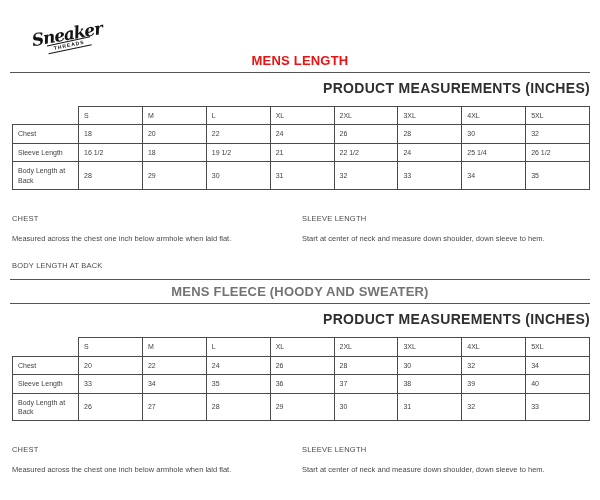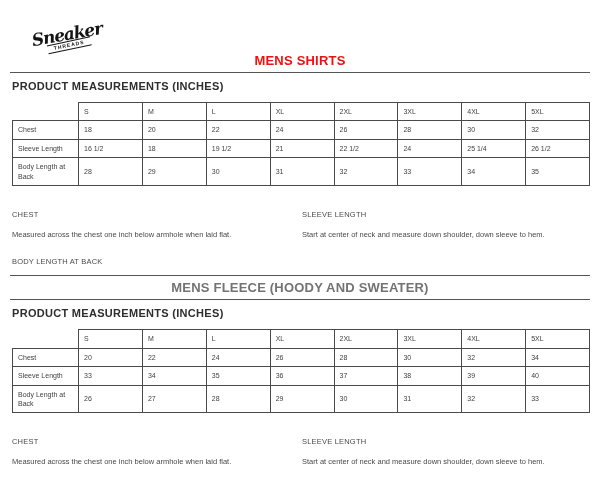--- a/index.html
+++ b/index.html
@@ -47,25 +47,26 @@
   .section-title {
     text-align: center;
     font-weight: bold;
     font-size: 13px;
     letter-spacing: 0.2px;
     margin-top: 2px;
   }
   .rule { border: none; border-top: 1.5px solid #555; margin-top: 5px; }
 
   .meas-label {
-    font-size: 11px;
+    font-size: 14px;
     font-weight: bold;
     color: #2e2e2e;
     letter-spacing: 0.3px;
     margin: 7px 0 0 2px;
+    text-align: right;
   }
 
   table.size-table {
     border-collapse: collapse;
     table-layout: fixed;
     width: 578px;
     margin: 10px 0 0 2px;
   }
   table.size-table th, table.size-table td {
     border: 1px solid #4a4a4a;
@@ -103,21 +104,21 @@
 <div class="page">
 
   
   <div class="logo">
     <span class="logo-script">Sneaker</span>
     <span class="logo-sub">THREADS</span>
   </div>
 
   
   <div class="section">
-    <div class="section-title accent" style="color: rgb(238, 17, 17);">MENS SHIRTS</div>
+    <div class="section-title accent" style="color: rgb(238, 17, 17);">MENS LENGTH</div>
     <hr class="rule under-title">
     <div class="meas-label">PRODUCT MEASUREMENTS (INCHES)</div>
 
     <table class="size-table">
       <colgroup>
           <col class="labelcol">
           <col>
           <col>
           <col>
           <col>

